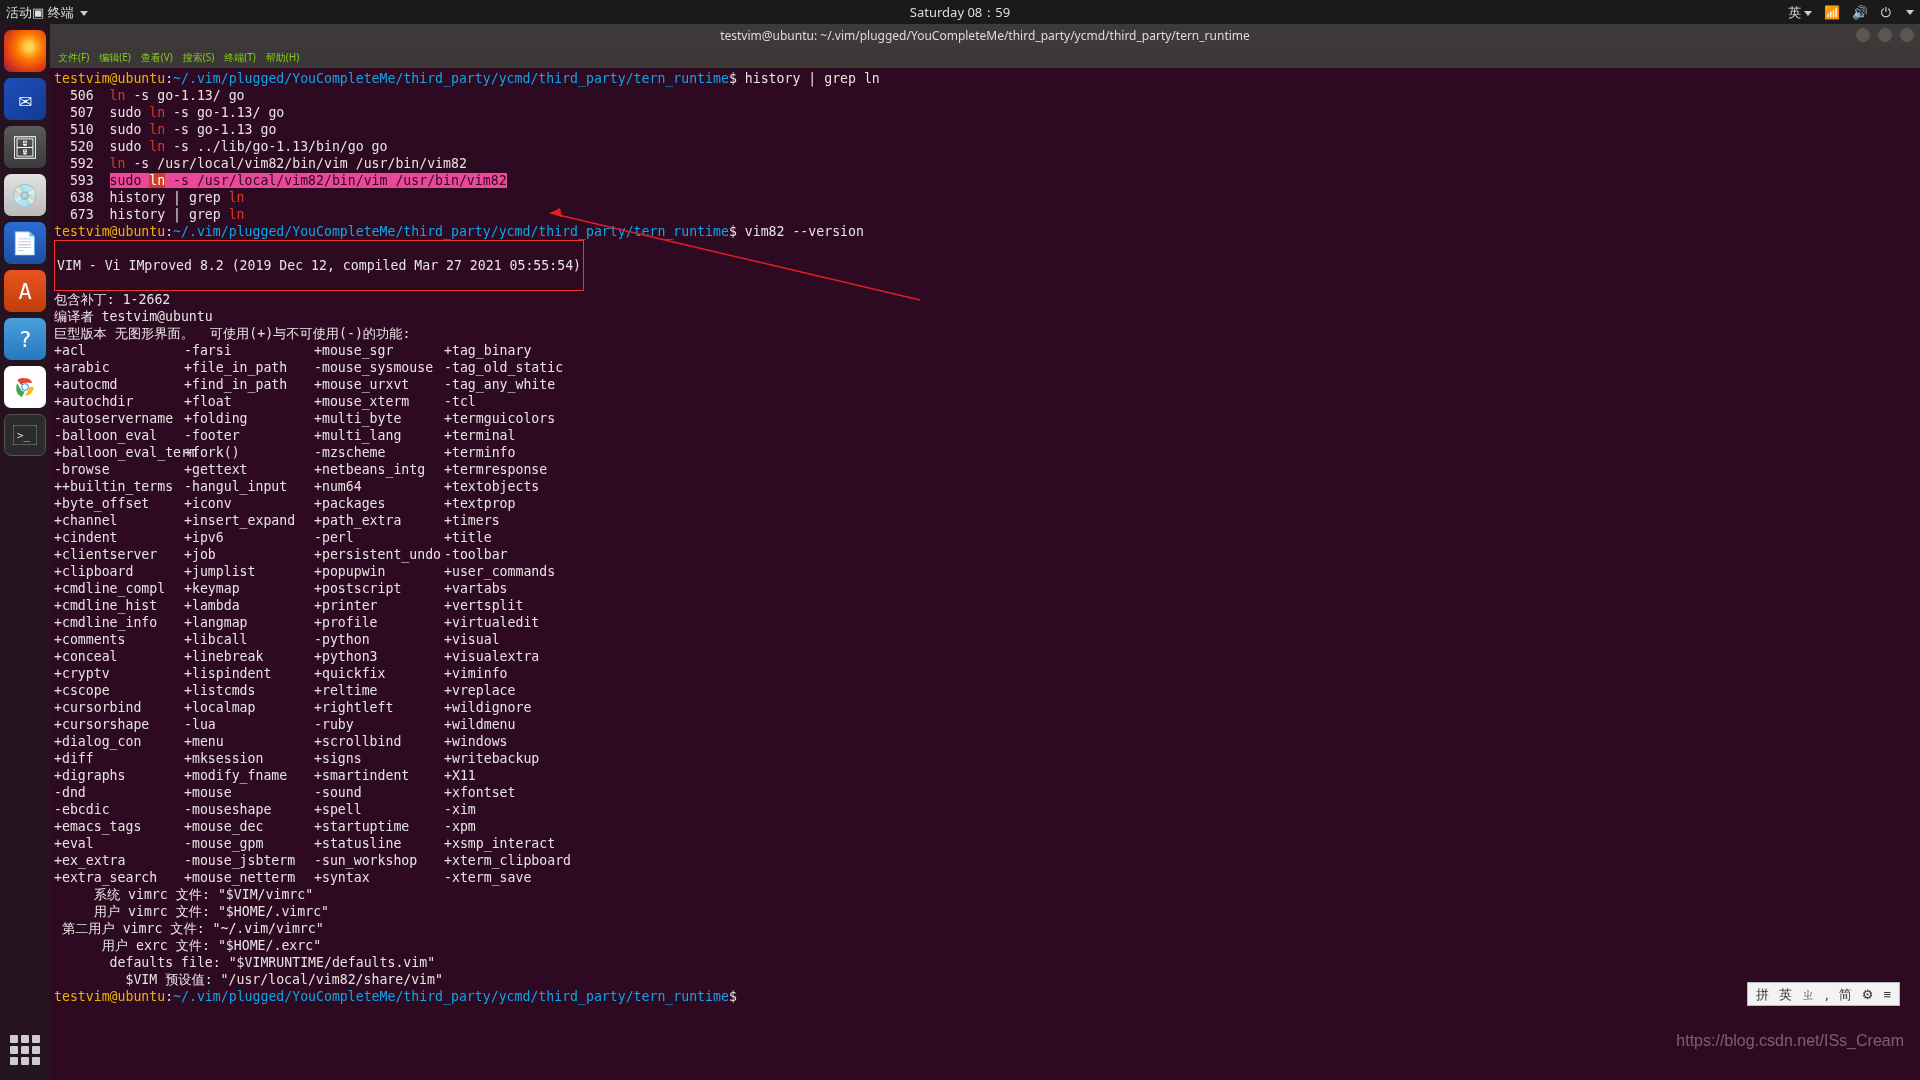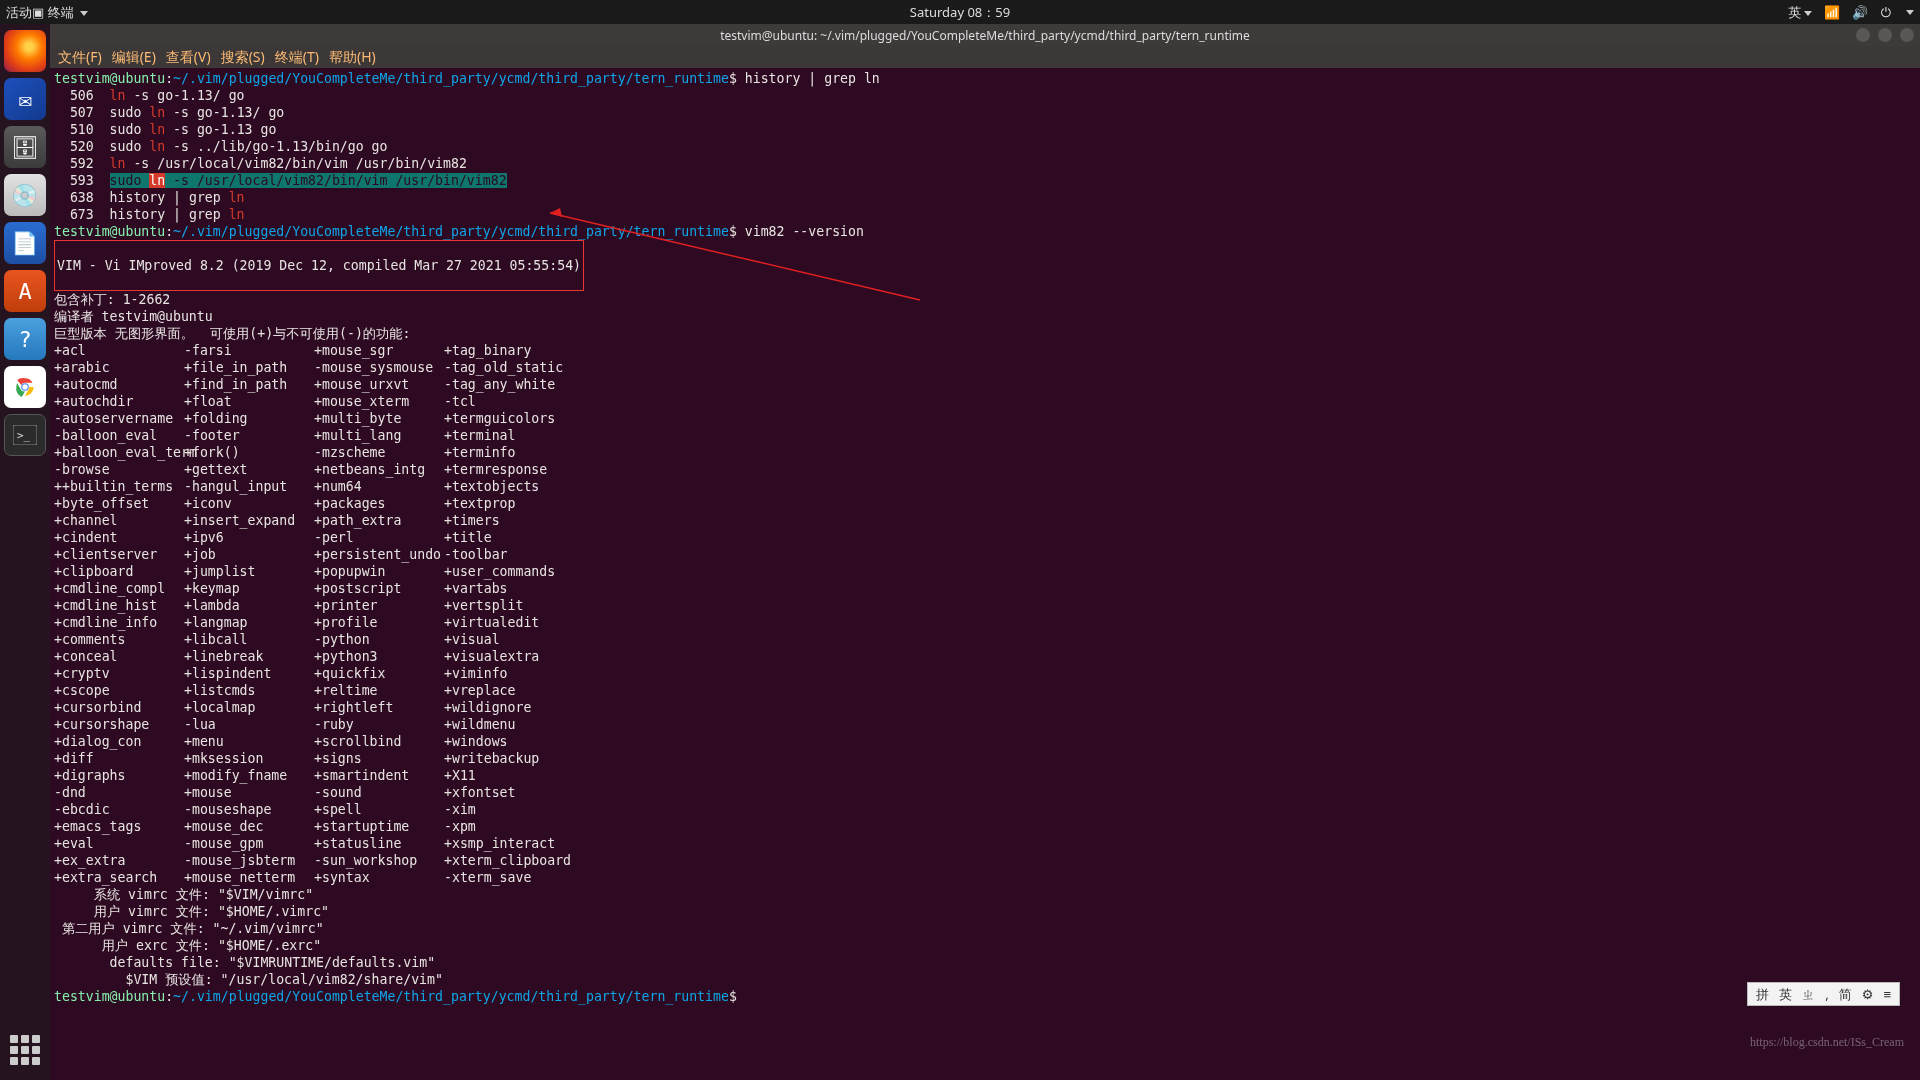--- a/index.html
+++ b/index.html
@@ -29,38 +29,38 @@
 .help{background:linear-gradient(#4aa0de,#2678bd)}
 .chrome{background:#fff}
 .terminal-icon{background:#2b2b2b;border:1px solid #555}
 .dock .grid-apps{margin-top:auto;margin-bottom:12px;width:36px;height:36px;display:grid;grid-template-columns:repeat(3,1fr);grid-template-rows:repeat(3,1fr);gap:3px;padding:3px}
 .dock .grid-apps span{background:#ccc;border-radius:1px}
 
 .window{position:absolute;top:24px;left:50px;right:0;bottom:0;background:#2d0a22;display:flex;flex-direction:column}
 .titlebar{height:22px;background:#3d3a39;display:flex;align-items:center;justify-content:center;color:#ddd;font-family:"Noto Sans",sans-serif;font-size:12px;position:relative}
 .titlebar .winbtns{position:absolute;right:6px;display:flex;gap:8px}
 .winbtn{width:14px;height:14px;border-radius:50%;background:#5a5654;display:inline-block}
-.menubar{height:22px;background:#3b3837;display:flex;align-items:center;color:#fdba74;font-family:"Noto Sans",sans-serif;font-size:14px;gap:10px;padding:0 8px}
+.menubar{height:22px;background:#3b3837;display:flex;align-items:center;color:#84cc16;font-family:"Noto Sans",sans-serif;font-size:10px;gap:10px;padding:0 8px}
 .term{flex:1;overflow:hidden;background:#2d0a22;color:#e8e4e1;padding:2px 4px;line-height:17px;font-size:13.2px}
-.prompt-user{color:#86efac}
+.prompt-user{color:#eab308}
 .prompt-path{color:#0ea5e9}
 .ln-hl{color:#d43b2a}
-.sel{background:#0f766e;color:#2b0a1f}
+.sel{background:#ec4899;color:#2b0a1f}
 .sel-ln{background:#d43b2a;color:#fff}
 .vim-box{border:1px solid #e33;padding:16px 2px;display:inline-block}
 pre.block{white-space:pre;font-family:inherit;}
 .col{display:inline-block;vertical-align:top}
 .c1{width:130px}.c2{width:130px}.c3{width:130px}.c4{width:160px}
 .syspaths{white-space:pre}
 
 .overlay{position:absolute;top:0;left:0;pointer-events:none;z-index:60}
 
 .ime{position:absolute;right:20px;bottom:74px;background:#f3f3f3;color:#333;border:1px solid #bbb;height:24px;display:flex;align-items:center;gap:6px;padding:0 6px;font-family:"Noto Sans",sans-serif;font-size:13px;z-index:70}
 .ime span{padding:0 2px}
-.watermark{position:absolute;right:16px;bottom:30px;color:rgba(255,255,255,.35);font-size:12px;font-family:Liberation Serif, serif;z-index:65}
+.watermark{position:absolute;right:16px;bottom:30px;color:rgba(255,255,255,.35);font-size:16px;font-family:Liberation Sans, sans-serif;z-index:65}
 </style>
 </head>
 <body>
 
 <div class="topbar">
   <div class="left">
     <span>活动</span>
     <span>
       <span class="icon">▣</span>
       <span>终端</span>

